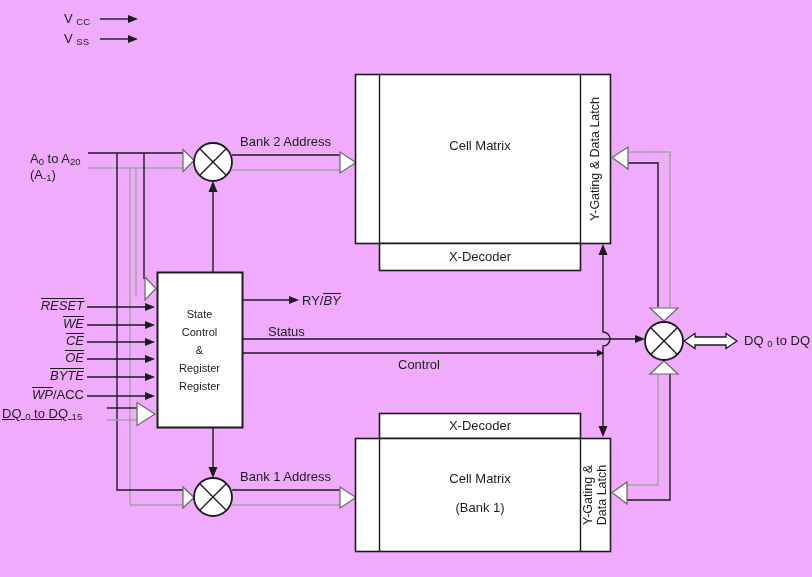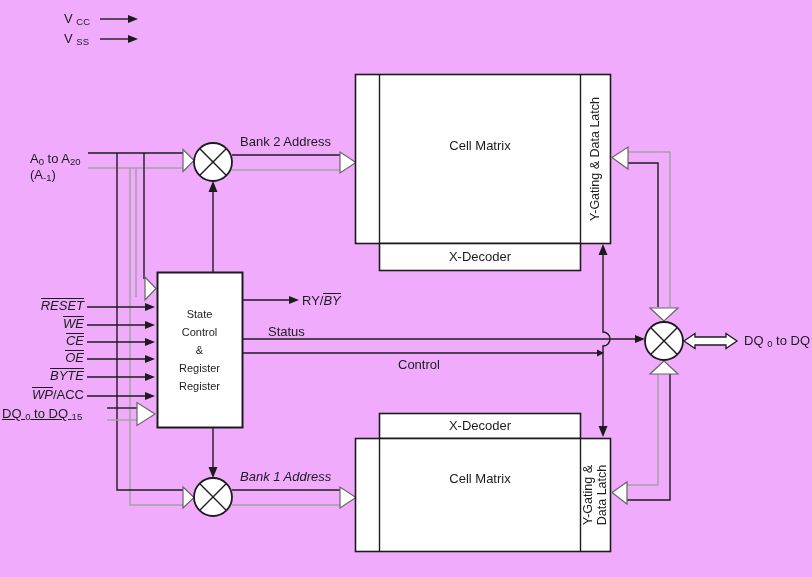--- a/index.html
+++ b/index.html
@@ -168,27 +168,28 @@
     <div>&amp;</div>
     <div>Register</div>
     <div>Register</div>
   </div>
 
   <div class="lbl" style="left:302px;top:293px;"><span>RY/</span><span class="over">BY</span></div>
   <div class="lbl" style="left:268px;top:325px;">Status</div>
   <div class="lbl" style="left:398px;top:358px;">Control</div>
 
   <div class="lbl" style="left:240px;top:135px;">Bank 2 Address</div>
-  <div class="lbl" style="left:240px;top:470px;font-style:italic;">Bank 1 Address</div>
+  <div class="lbl" style="left:240px;top:470px;">Bank 1 Address</div>
 
   <div class="lbl ctr" style="left:380px;top:139px;width:200px;">Cell Matrix</div>
   <div class="lbl ctr" style="left:380px;top:250px;width:200px;">X-Decoder</div>
   <div class="lbl rot" style="left:595px;top:159px;font-size:12.5px;">Y-Gating &amp; Data Latch</div>
 
   <div class="lbl ctr" style="left:380px;top:419px;width:200px;">X-Decoder</div>
   <div class="lbl ctr" style="left:380px;top:472px;width:200px;">Cell Matrix</div>
+  <div class="lbl ctr" style="left:380px;top:501px;width:200px;">(Bank 1)</div>
   <div class="lbl rot ctr" style="left:595px;top:495px;font-size:12.5px;">
     <div>Y-Gating &amp;</div>
     <div>Data Latch</div>
   </div>
 
   <div class="lbl" style="left:744px;top:334px;"><span>DQ </span><span class="sub">0</span><span> to DQ </span></div>
 </div>
 
 </body></html>

